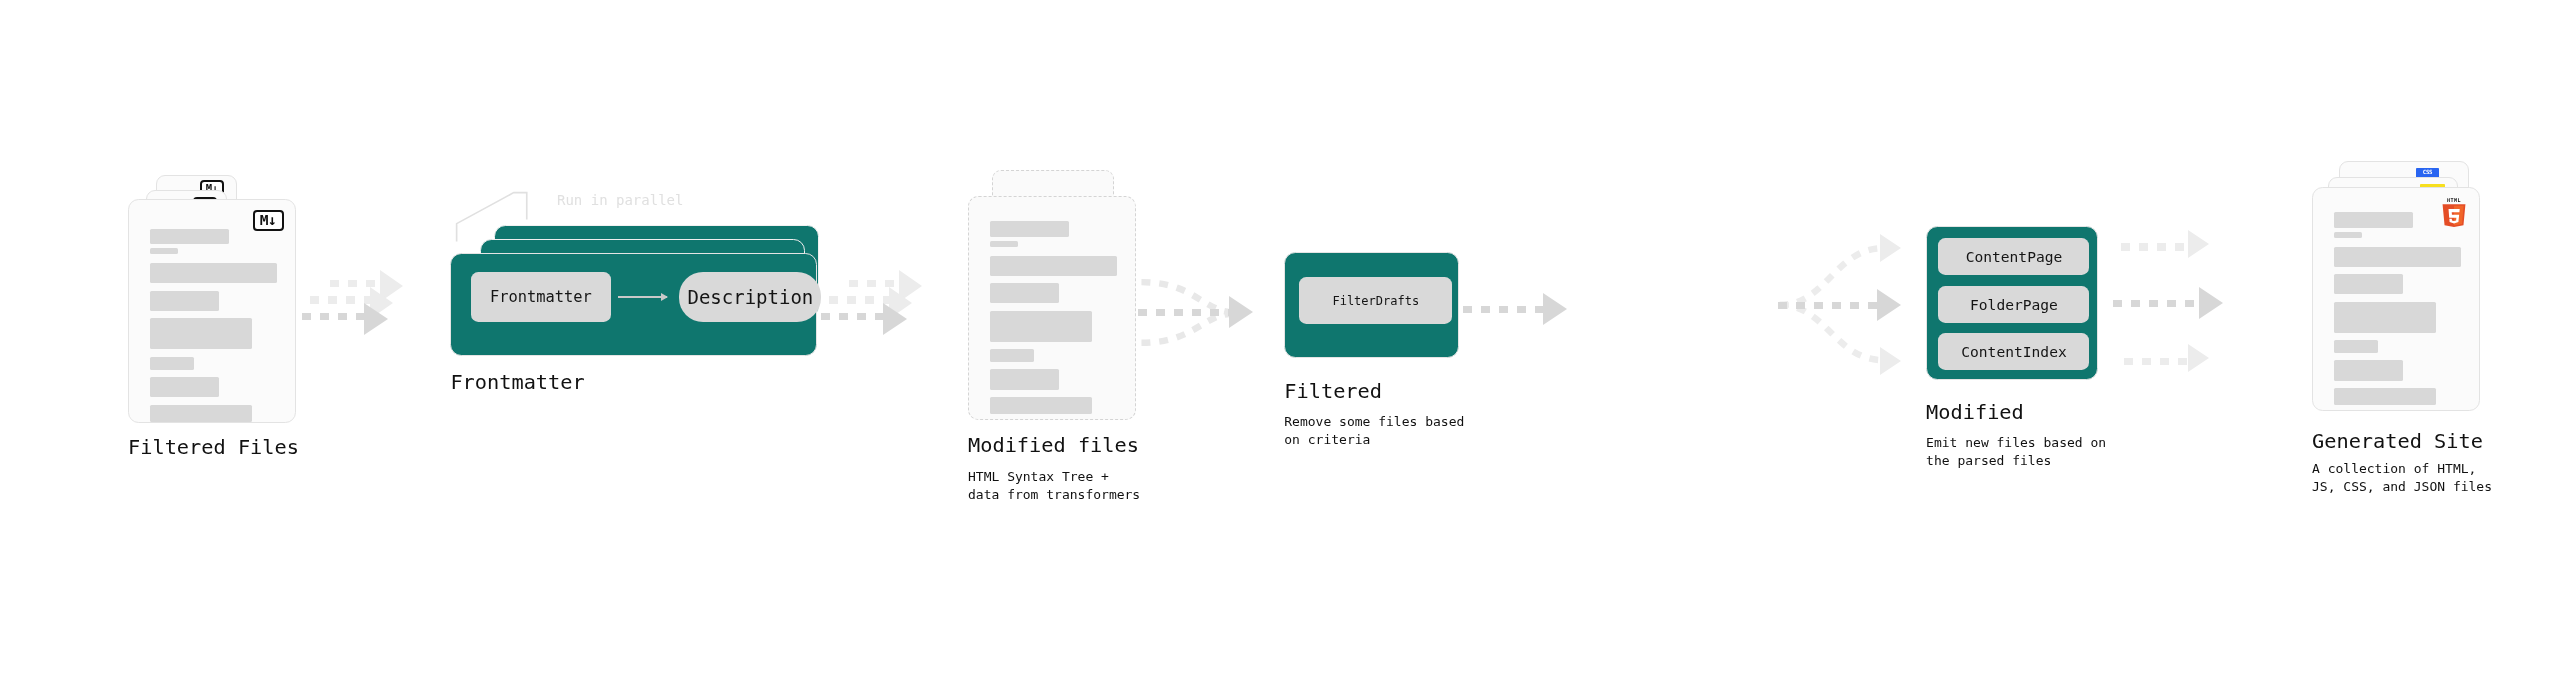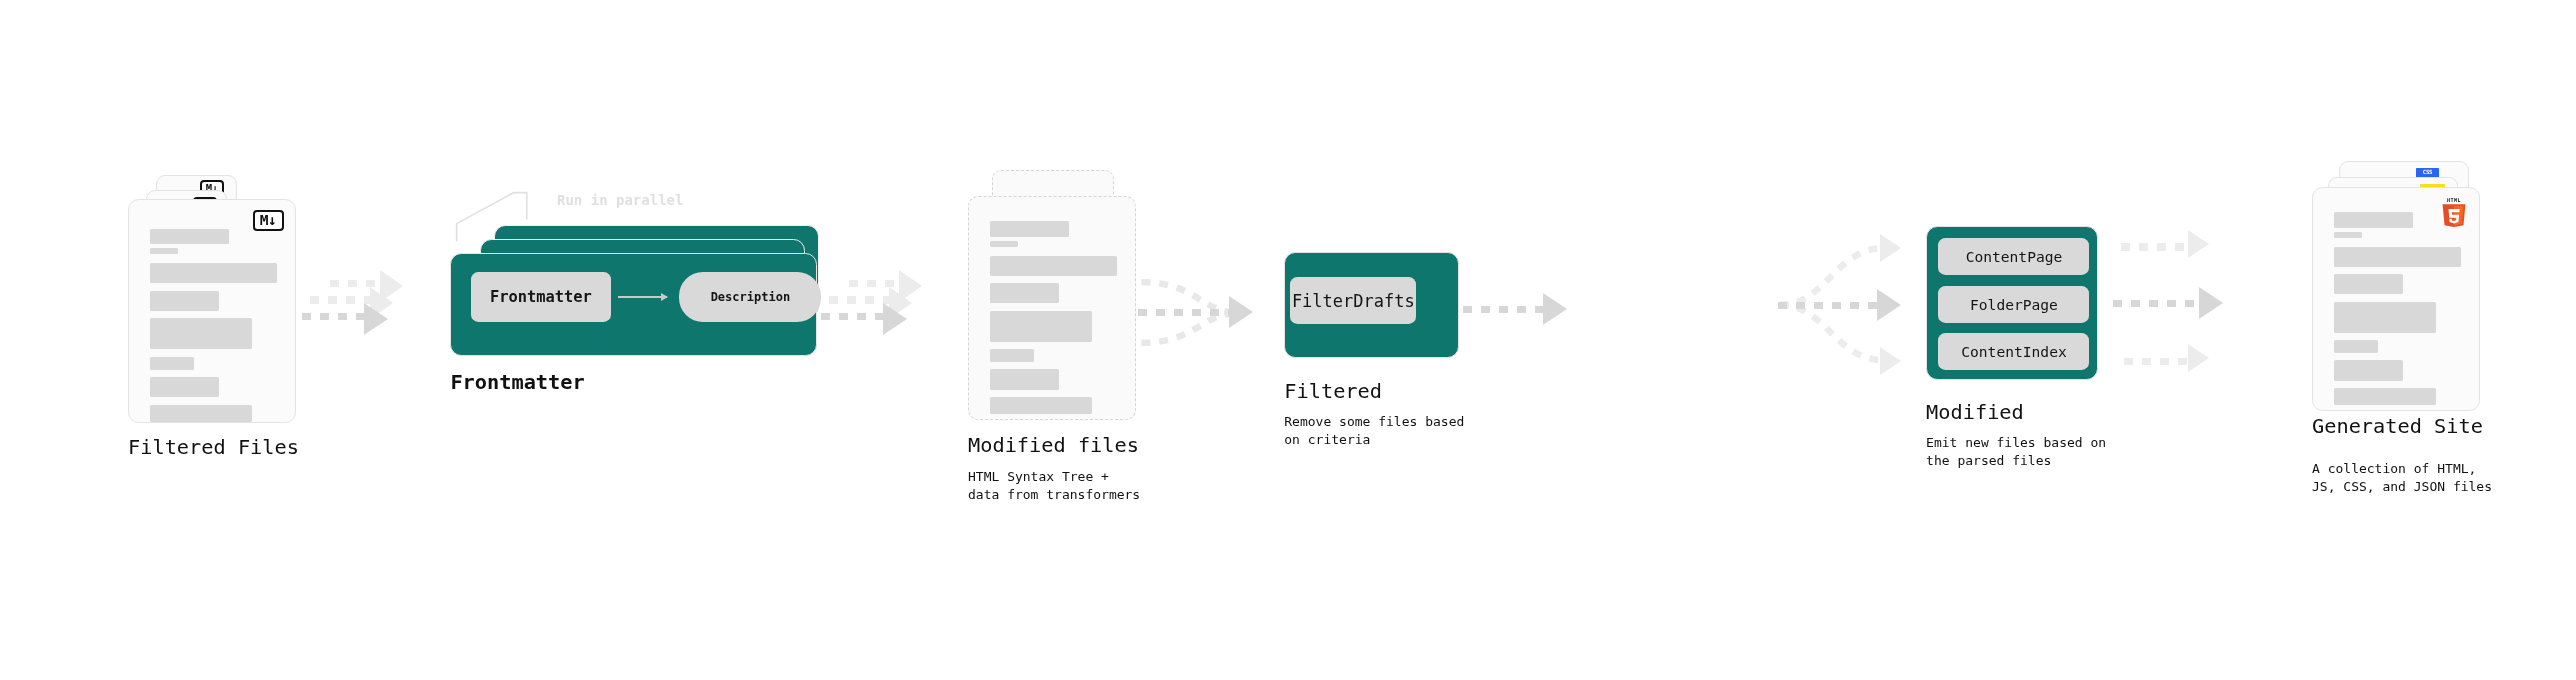--- a/index.html
+++ b/index.html
@@ -132,21 +132,21 @@
     <div class="dash-line" style="left:8.1px;top:16.3px;width:68px;color:#ececec;">
         <i></i>
       </div>
     <div class="head" style="left:68px;top:6.5px;border-left:23px solid #ececec;"></div>
     <div class="dash-line" style="left:0px;top:32.5px;width:70px;color:#d7d7d7;">
         <i></i>
       </div>
     <div class="head" style="left:62px;top:23px;border-left:24.4px solid #d7d7d7;"></div>
   </div>
 
-  <div class="stage-col" style="left:439px;width:406px;font-weight:bold;">
+  <div class="stage-col" style="left:439px;width:406px;">
 
     <svg style="position:absolute;left:16.3px;top:191px;" width="106" height="53" viewBox="0 0 130 65">
       <path d="M2 62 L2 40 L72 2 L88 2 L88 35" fill="none" stroke="#e0e0e0" stroke-width="2"></path>
     </svg>
     <div class="parallel-label" style="left:118px;top:192px;">Run in parallel</div>
 
     <div class="groupbox" style="left:55px;top:225px;width:325px;height:93px;border-color:#f1f1f1;">
       <div class="chip ghost" style="left:18.7px;top:14.6px;width:104px;height:50px;"></div>
       <div class="mini-arrow" style="left:132px;top:39px;width:49px;background:#eee;"></div>
       <div class="chip ghost" style="left:193px;top:14.6px;width:114px;height:50px;"></div>
@@ -156,21 +156,21 @@
       <div class="chip ghost2" style="left:18.7px;top:14.6px;width:104px;height:50px;"></div>
       <div class="mini-arrow" style="left:132px;top:39px;width:49px;background:#e6e6e6;"></div>
       <div class="chip ghost2" style="left:193px;top:14.6px;width:114px;height:50px;"></div>
     </div>
 
     <div class="groupbox" style="left:11.4px;top:253px;width:367px;height:103px;">
       <div class="chip" style="left:19.5px;top:18px;width:140px;height:50px;font-size:15.4px;">
           <span>Frontmatter</span>
         </div>
       <div class="mini-arrow" style="left:167px;top:42px;width:49px;"></div>
-      <div class="chip" style="left:228px;top:18px;width:142px;height:50px;font-size:12px;border-radius:24px;">
+      <div class="chip" style="left:228px;top:18px;width:142px;height:50px;font-size:19px;border-radius:24px;">
           <span>Description</span>
         </div>
     </div>
 
     <div class="cap-title" style="left:11.4px;top:370px;">Frontmatter</div>
   </div>
 
   <div class="arrow-wrap" style="left:821px;top:280px;width:106px;height:65px;">
     <div class="dash-line" style="left:28px;top:0px;width:59px;color:#ececec;">
         <i></i>
@@ -213,21 +213,21 @@
       <path d="M4 90 C70 90 80 54 118 54" fill="none" stroke="#e8e8e8" stroke-width="8" stroke-dasharray="11 11"></path>
     </svg>
     <div class="dash-line" style="left:0px;top:39px;width:96px;color:#d7d7d7;">
         <i></i>
       </div>
     <div class="head" style="left:91px;top:26px;border-left:24.4px solid #d7d7d7;"></div>
   </div>
 
   <div class="stage-col" style="left:1268px;width:293px;">
     <div class="groupbox" style="left:16.3px;top:252px;width:175px;height:106px;">
-      <div class="chip" style="left:5px;top:24.4px;width:126px;height:47px;font-size:17px;">
+      <div class="chip" style="left:14px;top:24.4px;width:153px;height:47px;font-size:12px;">
           <span>FilterDrafts</span>
         </div>
     </div>
     <div class="cap-title" style="left:16.3px;top:379px;">Filtered</div>
     <div class="cap-sub" style="left:16.3px;top:413px;">Remove some files based
 on criteria</div>
   </div>
 
   <div class="arrow-wrap" style="left:1463px;top:293px;width:130px;height:41px;">
     <div class="dash-line" style="left:0px;top:13px;width:85px;color:#d7d7d7;">
@@ -310,19 +310,19 @@
           <div class="sk" style="width:100%;height:20.3px;"></div>
           <div class="sk" style="width:54%;height:20.3px;"></div>
           <div class="sk" style="width:80%;height:31px;"></div>
           <div class="sk" style="width:35%;height:13px;"></div>
           <div class="sk" style="width:54%;height:20.3px;"></div>
           <div class="sk" style="width:80%;height:17px;"></div>
         </div>
       </div>
     </div>
 
-    <div class="cap-title" style="left:53px;top:414px;">Generated Site</div>
+    <div class="cap-title" style="left:53px;top:429px;">Generated Site</div>
     <div class="cap-sub" style="left:53px;top:460px;">A collection of HTML,
 JS, CSS, and JSON files</div>
   </div>
 
 </div>
 
 
 </body></html>

